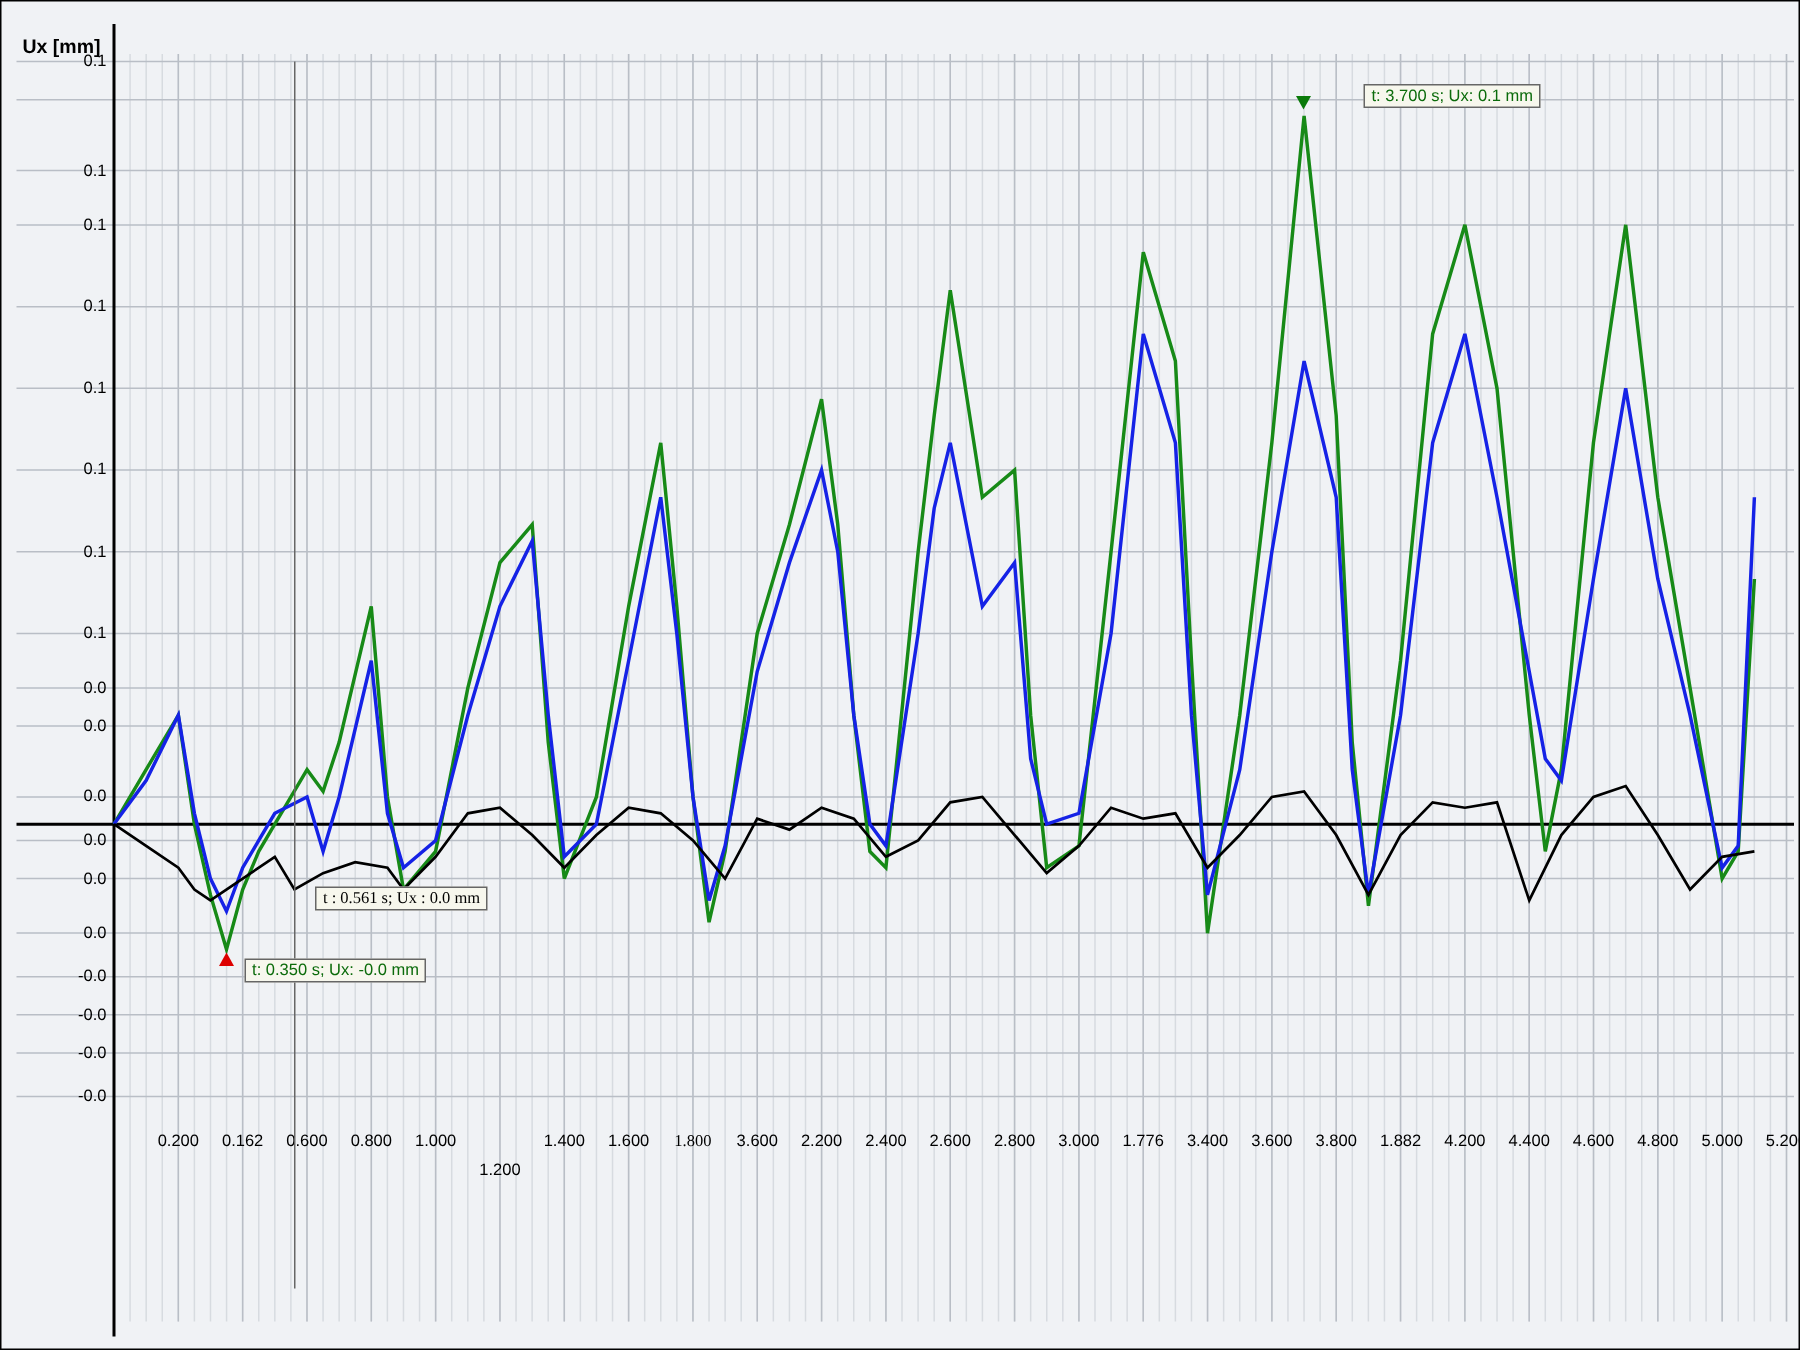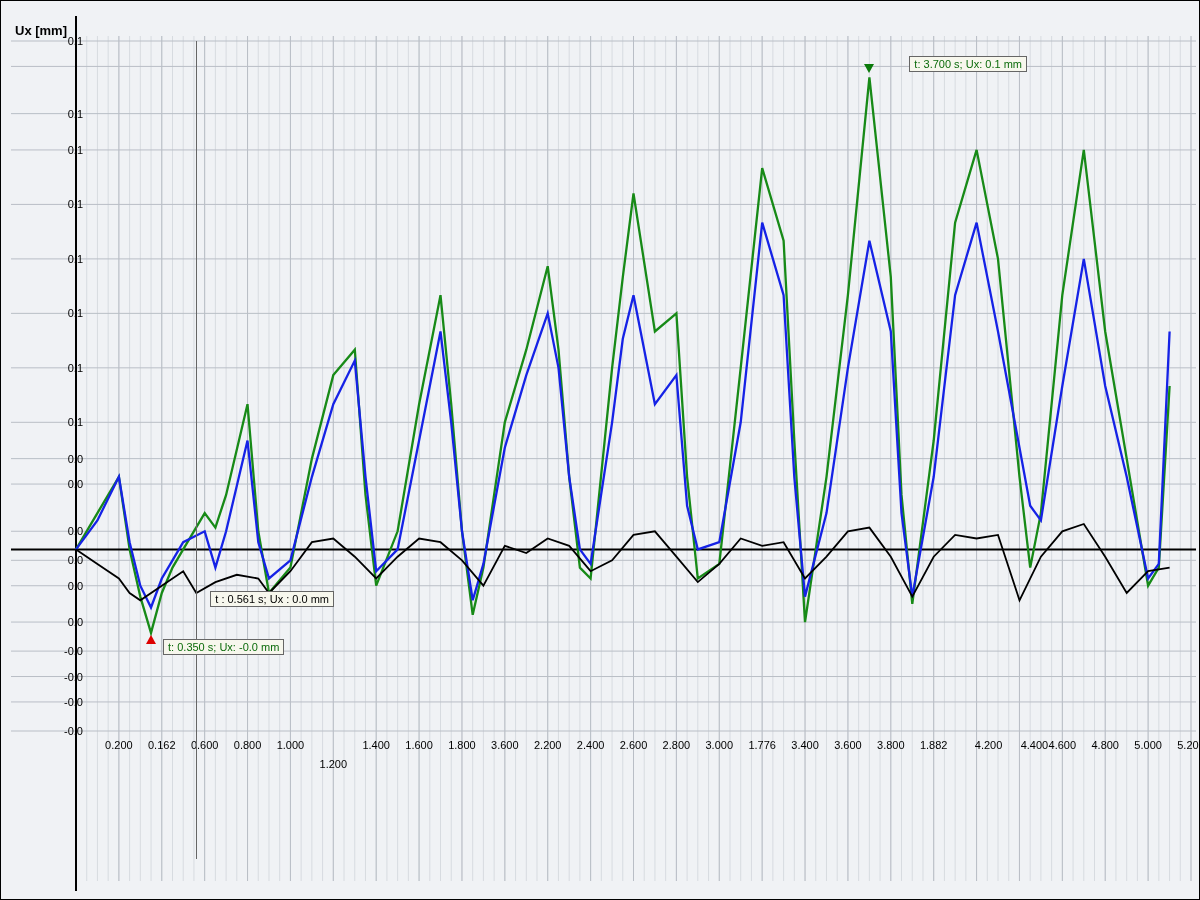--- a/index.html
+++ b/index.html
@@ -2,22 +2,22 @@
 <html><head>
 <meta charset="utf-8">
 <style>
   html,body{margin:0;padding:0;width:1200px;height:900px;background:#f0f2f5;font-family:Arial,Helvetica,sans-serif;font-size:11px;color:#000;overflow:hidden}
   .page{position:relative;width:1200px;height:900px;border:1px solid #000;box-sizing:border-box;background:#f0f2f5}
   .ylabel{position:absolute;left:14px;top:22px;font-weight:bold;font-size:13px}
   .plot{position:absolute;left:0;top:0}
   .tick{position:absolute;font-size:11px;color:#000;white-space:nowrap}
   .ytick{right:0;text-align:right;transform:translateY(-50%)}
   .xtick{top:0;transform:translateX(-50%)}
-  .ytick-wrap{position:absolute;left:12px;top:0;width:70px;height:732px}
-  .xtick-wrap{position:absolute;left:0;top:738px;width:1124px;height:20px}
+  .ytick-wrap{position:absolute;left:0;top:0;width:70px;height:732px}
+  .xtick-wrap{position:absolute;left:0;top:754px;width:1124px;height:20px}
   .callout{position:absolute;background:#f7f7ed;border:1px solid #666;padding:1px 4px;font-size:11px;white-space:nowrap}
   .callout.green{color:#0b6b0b}
   .cursor-line{position:absolute;top:40px;bottom:40px;width:0;border-left:1px solid #666}
   .marker-tri{position:absolute;width:0;height:0;border-left:5px solid transparent;border-right:5px solid transparent}
   .marker-tri.down{border-top:9px solid #0a7a0a}
   .marker-tri.up{border-bottom:9px solid #d00}
   svg .minor{stroke:#d7dbe0;stroke-width:1}
   svg .major{stroke:#b9bec6;stroke-width:1}
   svg .axis{stroke:#000;stroke-width:2}
   svg .s-green{stroke:#178a17;stroke-width:2.3;fill:none}
@@ -211,42 +211,42 @@
     </div>
   <div class="xtick-wrap" id="xticks">
       <div class="tick xtick" style="left: 117.885px;">0.200</div>
       <div class="tick xtick" style="left: 160.769px;">0.162</div>
       <div class="tick xtick" style="left: 203.654px;">0.600</div>
       <div class="tick xtick" style="left: 246.538px;">0.800</div>
       <div class="tick xtick" style="left: 289.423px;">1.000</div>
       <div class="tick xtick" style="left: 332.308px; margin-top: 19px;">1.200</div>
       <div class="tick xtick" style="left: 375.192px;">1.400</div>
       <div class="tick xtick" style="left: 418.077px;">1.600</div>
-      <div class="tick xtick" style="left: 460.962px;">1.800</div>
+      <div class="tick xtick" style="left: 460.962px; font-family: Liberation Serif, serif;">1.800</div>
       <div class="tick xtick" style="left: 503.846px;">3.600</div>
       <div class="tick xtick" style="left: 546.731px;">2.200</div>
       <div class="tick xtick" style="left: 589.615px;">2.400</div>
       <div class="tick xtick" style="left: 632.5px;">2.600</div>
       <div class="tick xtick" style="left: 675.385px;">2.800</div>
       <div class="tick xtick" style="left: 718.269px;">3.000</div>
       <div class="tick xtick" style="left: 761.154px;">1.776</div>
       <div class="tick xtick" style="left: 804.038px;">3.400</div>
       <div class="tick xtick" style="left: 846.923px;">3.600</div>
       <div class="tick xtick" style="left: 889.808px;">3.800</div>
       <div class="tick xtick" style="left: 932.692px;">1.882</div>
-      <div class="tick xtick" style="left: 975.577px; margin-left: 12px;">4.200</div>
-      <div class="tick xtick" style="left: 1018.46px; margin-left: 15px;">4.400</div>
+      <div class="tick xtick" style="left: 975.577px;">4.200</div>
+      <div class="tick xtick" style="left: 1018.46px;">4.400</div>
       <div class="tick xtick" style="left: 1061.35px;">4.600</div>
       <div class="tick xtick" style="left: 1104.23px;">4.800</div>
       <div class="tick xtick" style="left: 1147.12px;">5.000</div>
       <div class="tick xtick" style="left: 1190px;">5.200</div>
     </div>
 
   <div class="cursor-line" id="cursor-vline" style="left: 195.291px;"></div>
 
   <div class="marker-tri down" id="marker-max" style="left: 863.365px; top: 63.4211px;"></div>
   <div class="callout green" id="callout-max" style="left: 880.365px; top: 55.4211px; margin-left: 28px;"><span>t: 3.700 s;  Ux: 0.1 mm</span></div>
 
   <div class="marker-tri up" id="marker-min" style="left: 145.048px; top: 633.947px;"></div>
   <div class="callout green" id="callout-min" style="left: 162.048px; top: 637.947px;"><span>t: 0.350 s;  Ux: -0.0 mm</span></div>
 
-  <div class="callout" id="callout-cursor" style="left: 209.291px; top: 590px;"><span>t : 0.561 s;  Ux : 0.0 mm</span></div>
+  <div class="callout" id="callout-cursor" style="left: 209.291px; top: 590px; font-family: Liberation Serif, serif;"><span>t : 0.561 s;  Ux : 0.0 mm</span></div>
 </div>
 
 </body></html>

